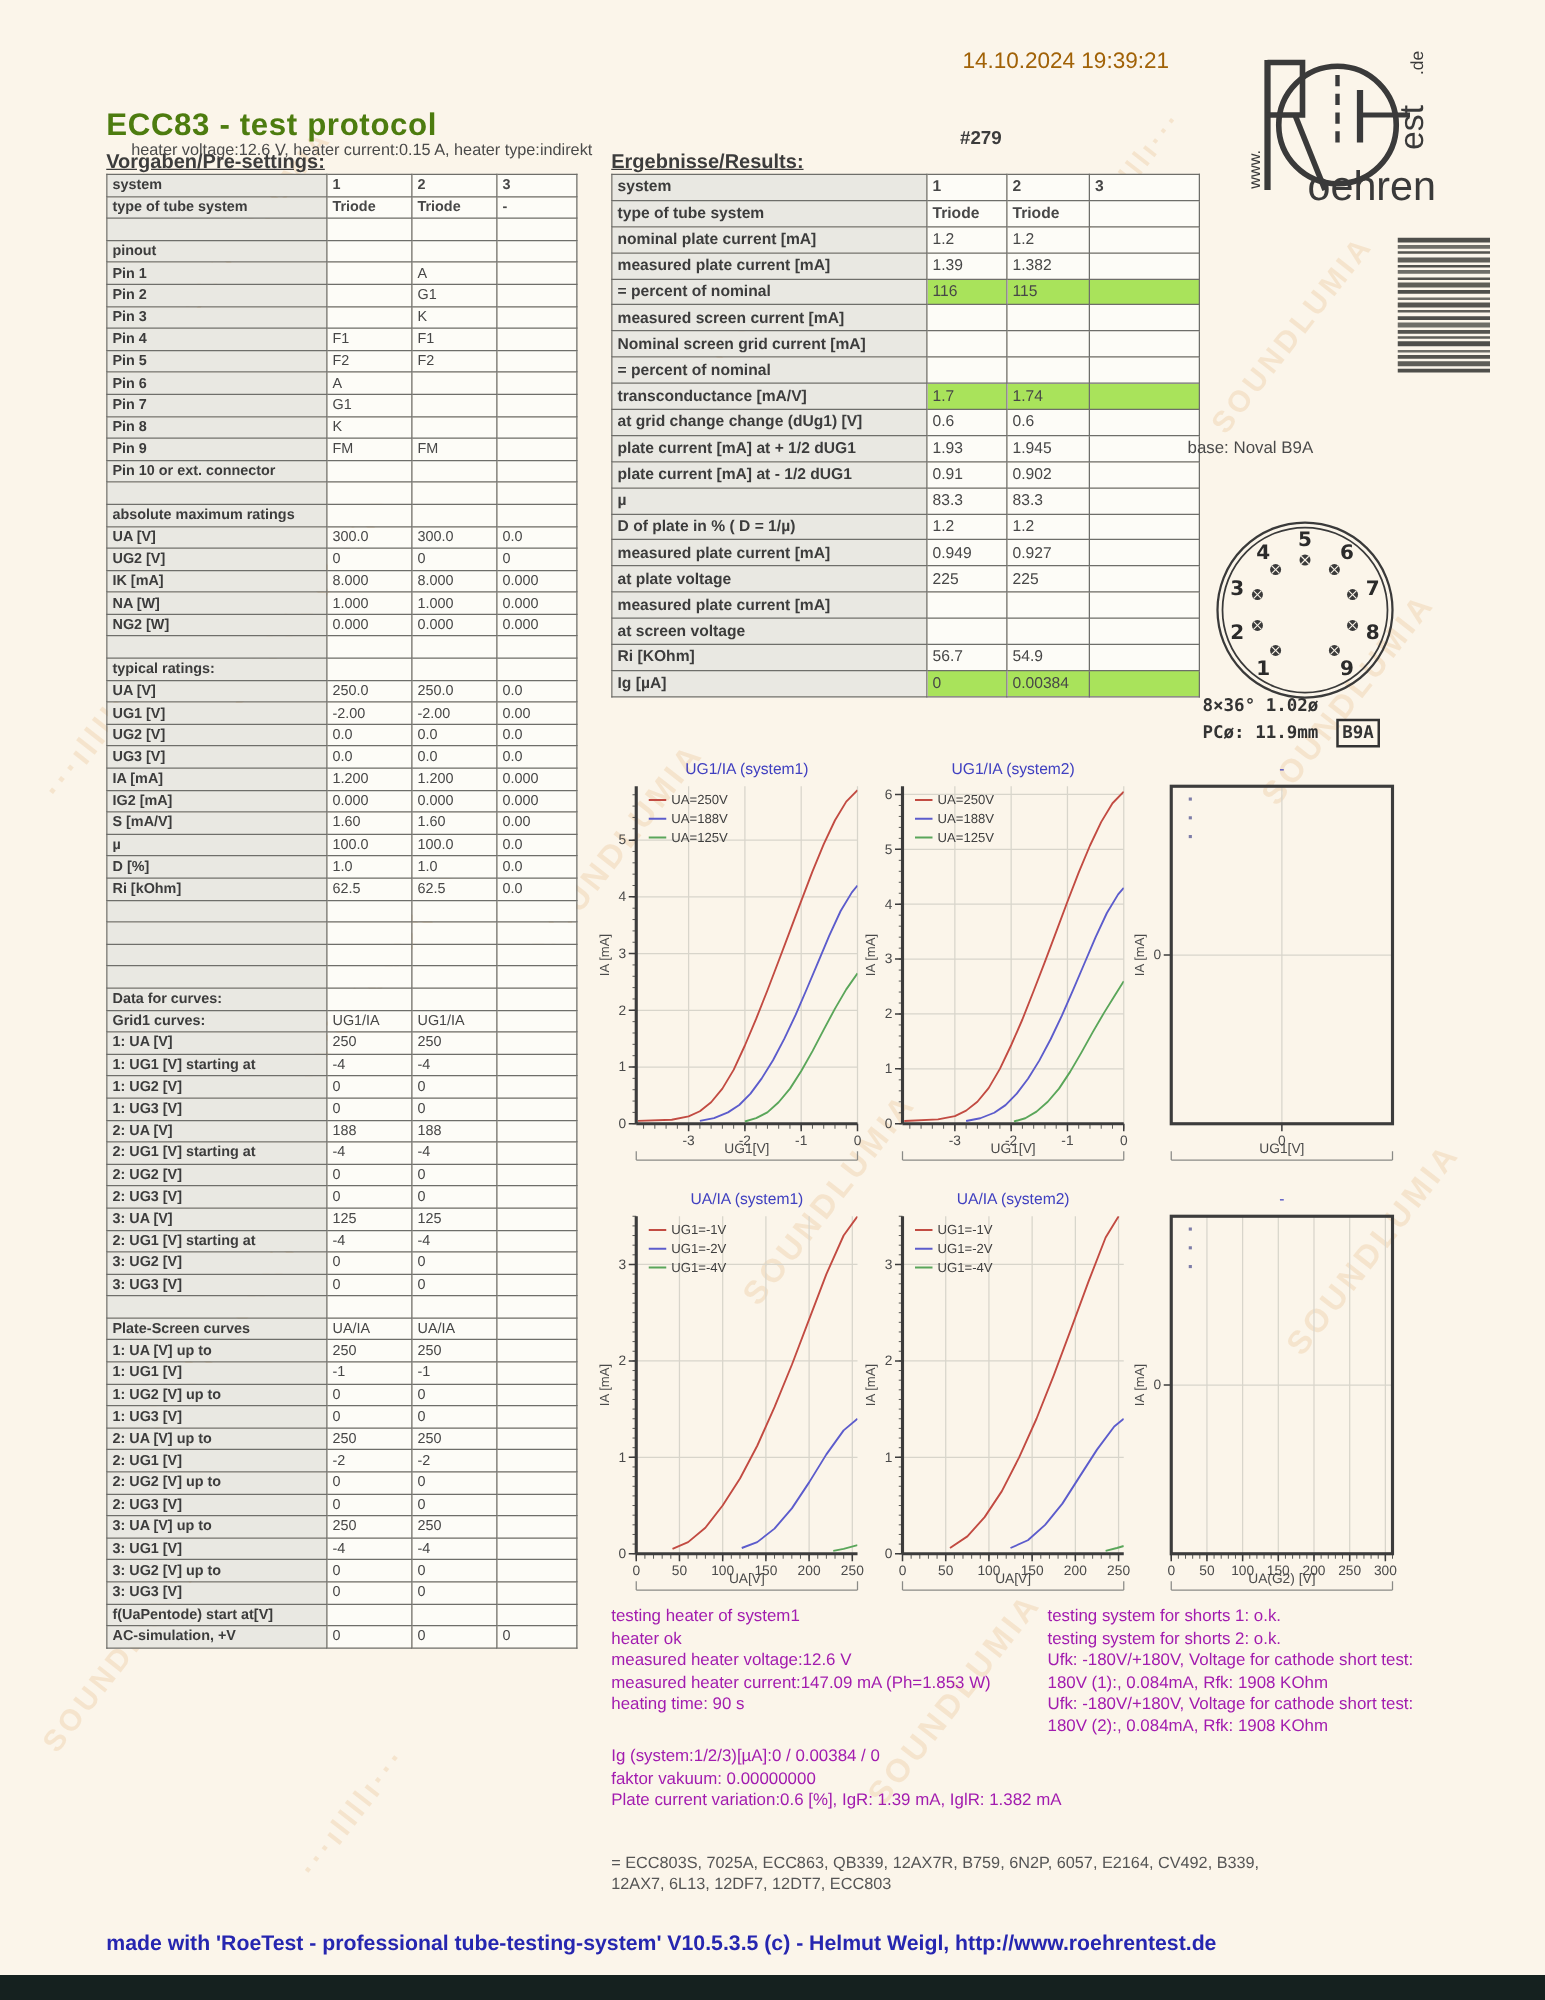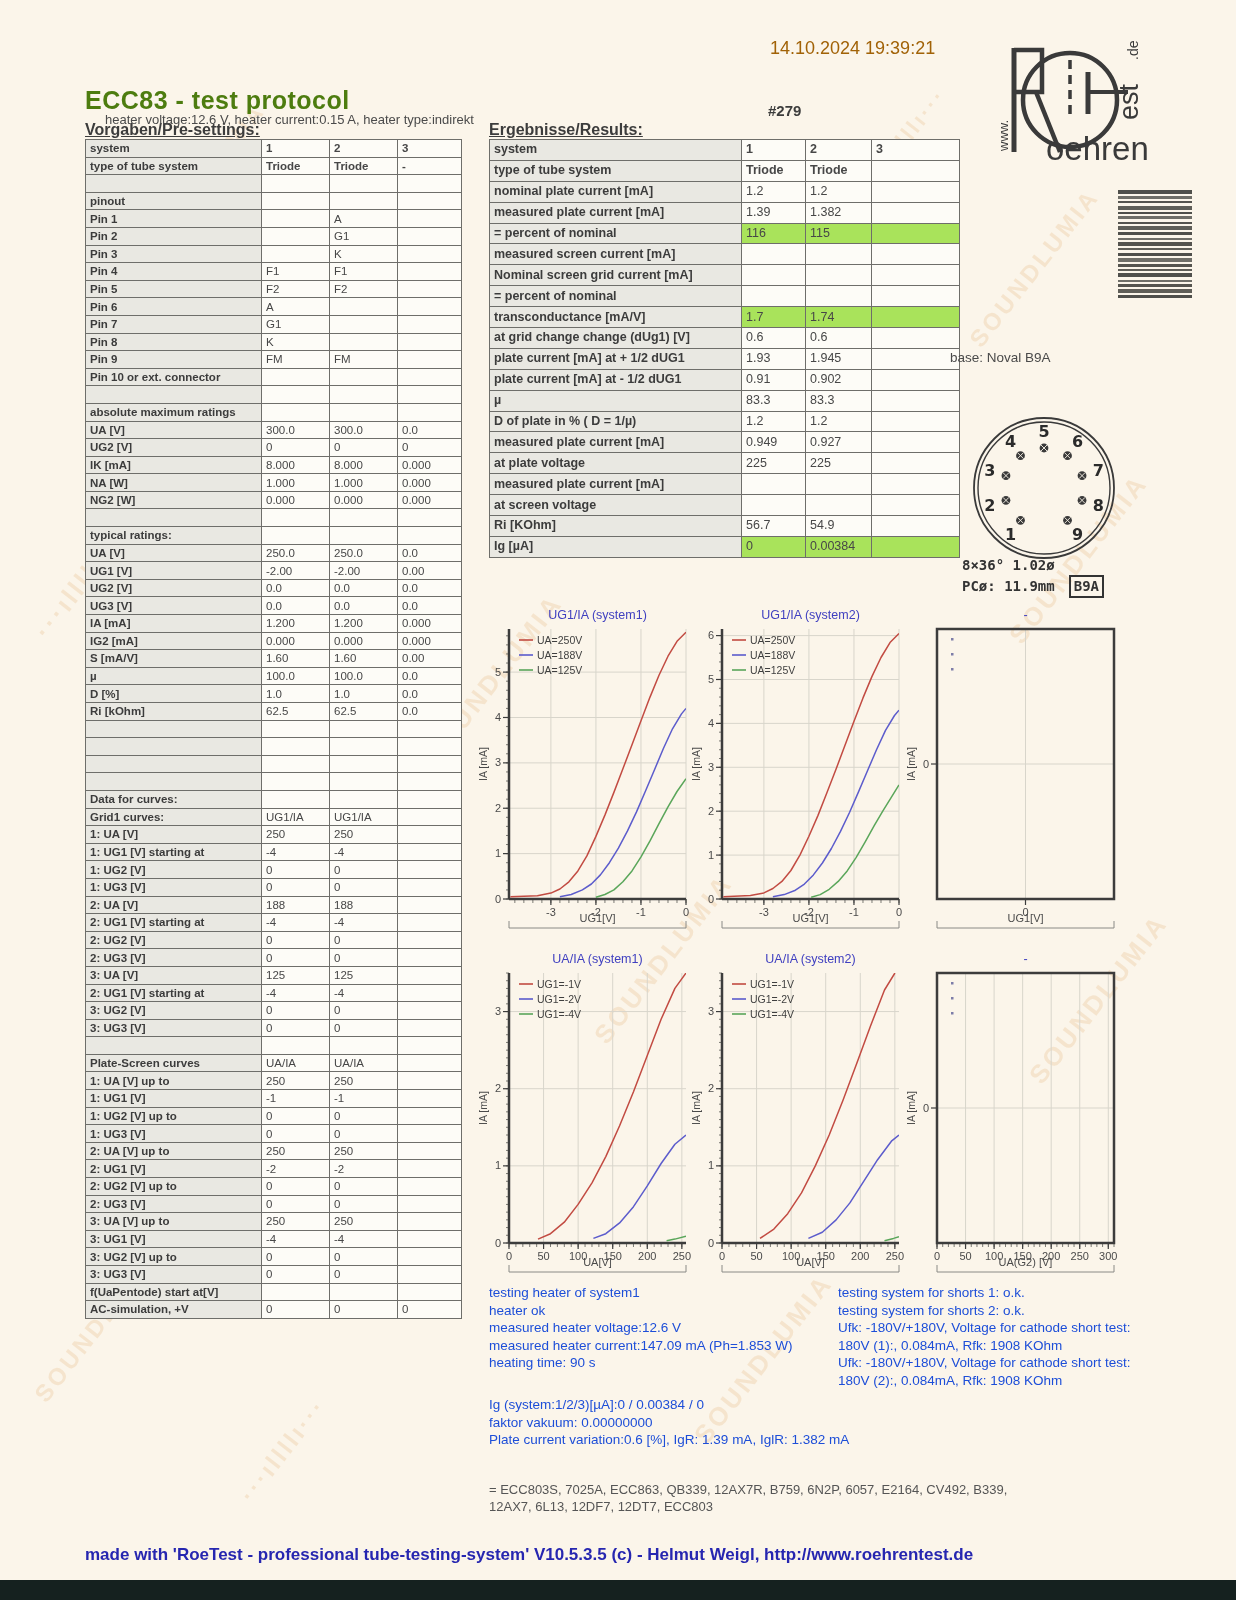--- a/index.html
+++ b/index.html
@@ -23,21 +23,21 @@
   th.lbl{background:#e9e8e2;text-align:left;font-weight:bold;color:#3c3c3c;padding:0 4px;}
   td.val{background:#fdfcf7;color:#474747;padding:0 4px;font-weight:normal;text-align:left;}
   #left-table tr{height:17.6px;} #left-table th,#left-table td{font-size:11.5px;}
   #res-table tr{height:20.9px;} #res-table th,#res-table td{font-size:12.5px;}
   tr.hdr td{font-weight:bold;}
   td.hl{background:#a9e35b;}
   
   .chart{position:absolute;width:235px;height:335px;}
   .chart svg{display:block;}
   
-  .noteblock{position:absolute;font-size:13.5px;color:#1d4ed8;line-height:17.5px;}
+  .noteblock{position:absolute;font-size:13.5px;color:#a21caf;line-height:17.5px;}
   .equiv{position:absolute;font-size:13px;color:#555;line-height:17px;width:700px;}
   .footer{position:absolute;font-size:17px;font-weight:bold;color:#2626b0;}
   .bottombar{position:absolute;left:0;top:1580px;width:1236px;height:20px;background:#15211f;}
   
   .baselabel{font-size:13.5px;color:#4a4a4a;}
   .socketspec{font-family:"DejaVu Sans Mono",monospace;font-size:14px;font-weight:bold;color:#333;line-height:19px;}
   .badge{display:inline-block;border:2px solid #333;padding:0 3px;margin-left:14px;}
   .barcode{position:absolute;left:1118px;top:190px;width:74px;height:140px;overflow:hidden;}
   .barcode div{width:100%;}
 </style>

